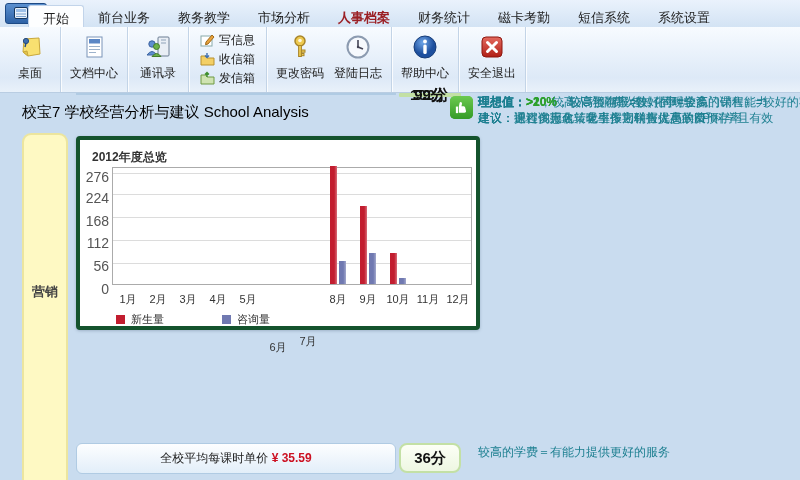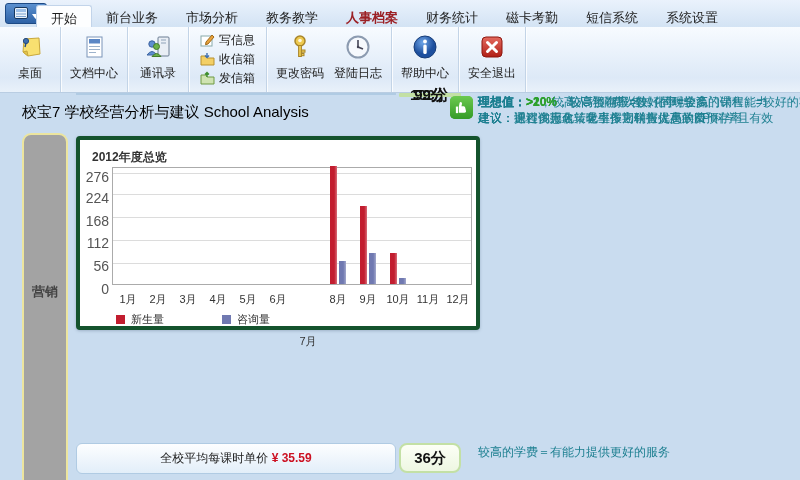--- a/index.html
+++ b/index.html
@@ -5,21 +5,21 @@
   * { margin:0; padding:0; box-sizing:border-box; }
   body { font-family:"Liberation Sans","DejaVu Sans",sans-serif; background:#9db6cf; }
   .screen { position:relative; width:800px; height:480px; overflow:hidden; background:#c9dcef; }
 
   
   .menubar { position:absolute; left:0; top:0; width:800px; height:27px;
     background:linear-gradient(#eaf2fc,#d3e3f4); }
   .app-btn { position:absolute; left:5px; top:3px; width:42px; height:21px;
     background:linear-gradient(#5b90cf,#2e62a6); border:1px solid #1d4a85; border-radius:3px;
     display:flex; align-items:center; justify-content:center; gap:4px; cursor:pointer; }
-  .tabs { position:absolute; left:36px; top:0; height:30px; display:flex; align-items:flex-end; }
+  .tabs { position:absolute; left:28px; top:0; height:30px; display:flex; align-items:flex-end; }
   .tab { padding:0 14px; height:24px; line-height:24px; font-size:13px; color:#1e1e1e; cursor:pointer; }
   .tab.active { background:#fdfeff; border:1px solid #c2d4ea; border-bottom:none;
     border-radius:3px 3px 0 0; height:25px; line-height:25px; }
   .tab.hl { color:#9b2025; font-weight:bold; }
 
   
   .ribbon { position:absolute; left:0; top:27px; width:800px; height:66px;
     background:linear-gradient(#f7fbff,#dde9f7 78%,#e9f1fa); border-bottom:1px solid #b9cde2;
     display:flex; align-items:stretch; }
   .tgroup { display:flex; align-items:flex-start; padding:2px 4px; border-right:1px solid #c3d4e7;
@@ -31,21 +31,21 @@
   .tgroup.stacked { flex-direction:column; justify-content:center; padding:4px 8px; }
   .titem.small { flex-direction:row; min-width:0; padding:1px 3px; gap:4px; }
   .titem.small .ticon { width:15px; height:15px; }
   .titem.small .tlabel { margin-top:0; }
 
   
   .content { position:absolute; left:0; top:93px; width:800px; height:387px; background:#c9dcef; }
   .page-title { position:absolute; left:22px; top:10px; font-size:15px; color:#000000; }
 
   .side-tab { position:absolute; left:22px; top:40px; width:46px; height:347px;
-    background:#a3a3a3; border:2px solid #ece59e; border-bottom:none; border-radius:9px 9px 0 0; cursor:pointer; }
+    background:#fef9c3; border:2px solid #ece59e; border-bottom:none; border-radius:9px 9px 0 0; cursor:pointer; }
   .side-tab span { position:absolute; left:0; width:100%; top:148px; text-align:center;
     font-size:13px; font-weight:bold; color:#444; }
 
   .chart-panel { position:absolute; left:76px; top:43px; width:404px; height:194px;
     background:#fff; border:4px solid #14532d; border-radius:4px; box-shadow:0 1px 3px rgba(80,100,130,.35); }
   .chart-title { position:absolute; left:12px; top:9px; font-size:12px; font-weight:bold; color:#333; }
   .plot { position:absolute; left:32px; top:27px; width:360px; height:118px;
     border:1px solid #ababab; background:#fff; }
   .gridline { position:absolute; left:0; width:100%; height:1px; background:#dcdcdc; }
   .ytick { position:absolute; left:-30px; width:26px; text-align:right; font-size:14px; color:#555; }
@@ -93,22 +93,22 @@
       </span>
       <span>
         <svg width="7" height="5" viewBox="0 0 7 5">
             <path d="M0 0 L7 0 L3.5 5 Z" fill="#fff"></path>
           </svg>
       </span>
     </div>
     <div class="tabs">
         <div class="tab active">开始</div>
         <div class="tab">前台业务</div>
+        <div class="tab">教务教学</div>
         <div class="tab">市场分析</div>
-        <div class="tab">教务教学</div>
         <div class="tab hl">人事档案</div>
         <div class="tab">财务统计</div>
         <div class="tab">磁卡考勤</div>
         <div class="tab">短信系统</div>
         <div class="tab">系统设置</div>
       </div>
   </div>
 
   <div class="ribbon">
       <div class="tgroup">
@@ -264,21 +264,21 @@
           <div class="ytick" style="top: 44.6414px;">168</div>
           <div class="gridline" style="top: 26.3552px;"></div>
           <div class="ytick" style="top: 21.8552px;">224</div>
           <div class="gridline" style="top: 5.19655px;"></div>
           <div class="ytick" style="top: 0.696552px;">276</div>
           <div class="xtick" style="left: 0px;">1月</div>
           <div class="xtick" style="left: 30px;">2月</div>
           <div class="xtick" style="left: 60px;">3月</div>
           <div class="xtick" style="left: 90px;">4月</div>
           <div class="xtick" style="left: 120px;">5月</div>
-          <div class="xtick" style="left: 150px;">6月</div>
+          <div class="xtick" style="left: 150px; margin-top: 48px;">6月</div>
           <div class="xtick" style="left: 180px; margin-top: 42px;">7月</div>
           <div class="xtick" style="left: 210px;">8月</div>
           <div class="bar" style="left: 217px; height: 118px; background: linear-gradient(90deg, rgb(194, 29, 47), rgb(194, 29, 47) 60%, rgba(255, 255, 255, 0.35)) rgb(194, 29, 47);"></div>
           <div class="bar" style="left: 226px; height: 23px; background: linear-gradient(90deg, rgb(112, 121, 177), rgb(112, 121, 177) 60%, rgba(255, 255, 255, 0.35)) rgb(112, 121, 177);"></div>
           <div class="xtick" style="left: 240px;">9月</div>
           <div class="bar" style="left: 247px; height: 78px; background: linear-gradient(90deg, rgb(194, 29, 47), rgb(194, 29, 47) 60%, rgba(255, 255, 255, 0.35)) rgb(194, 29, 47);"></div>
           <div class="bar" style="left: 256px; height: 31px; background: linear-gradient(90deg, rgb(112, 121, 177), rgb(112, 121, 177) 60%, rgba(255, 255, 255, 0.35)) rgb(112, 121, 177);"></div>
           <div class="xtick" style="left: 270px;">10月</div>
           <div class="bar" style="left: 277px; height: 31px; background: linear-gradient(90deg, rgb(194, 29, 47), rgb(194, 29, 47) 60%, rgba(255, 255, 255, 0.35)) rgb(194, 29, 47);"></div>
           <div class="bar" style="left: 286px; height: 6px; background: linear-gradient(90deg, rgb(112, 121, 177), rgb(112, 121, 177) 60%, rgba(255, 255, 255, 0.35)) rgb(112, 121, 177);"></div>

